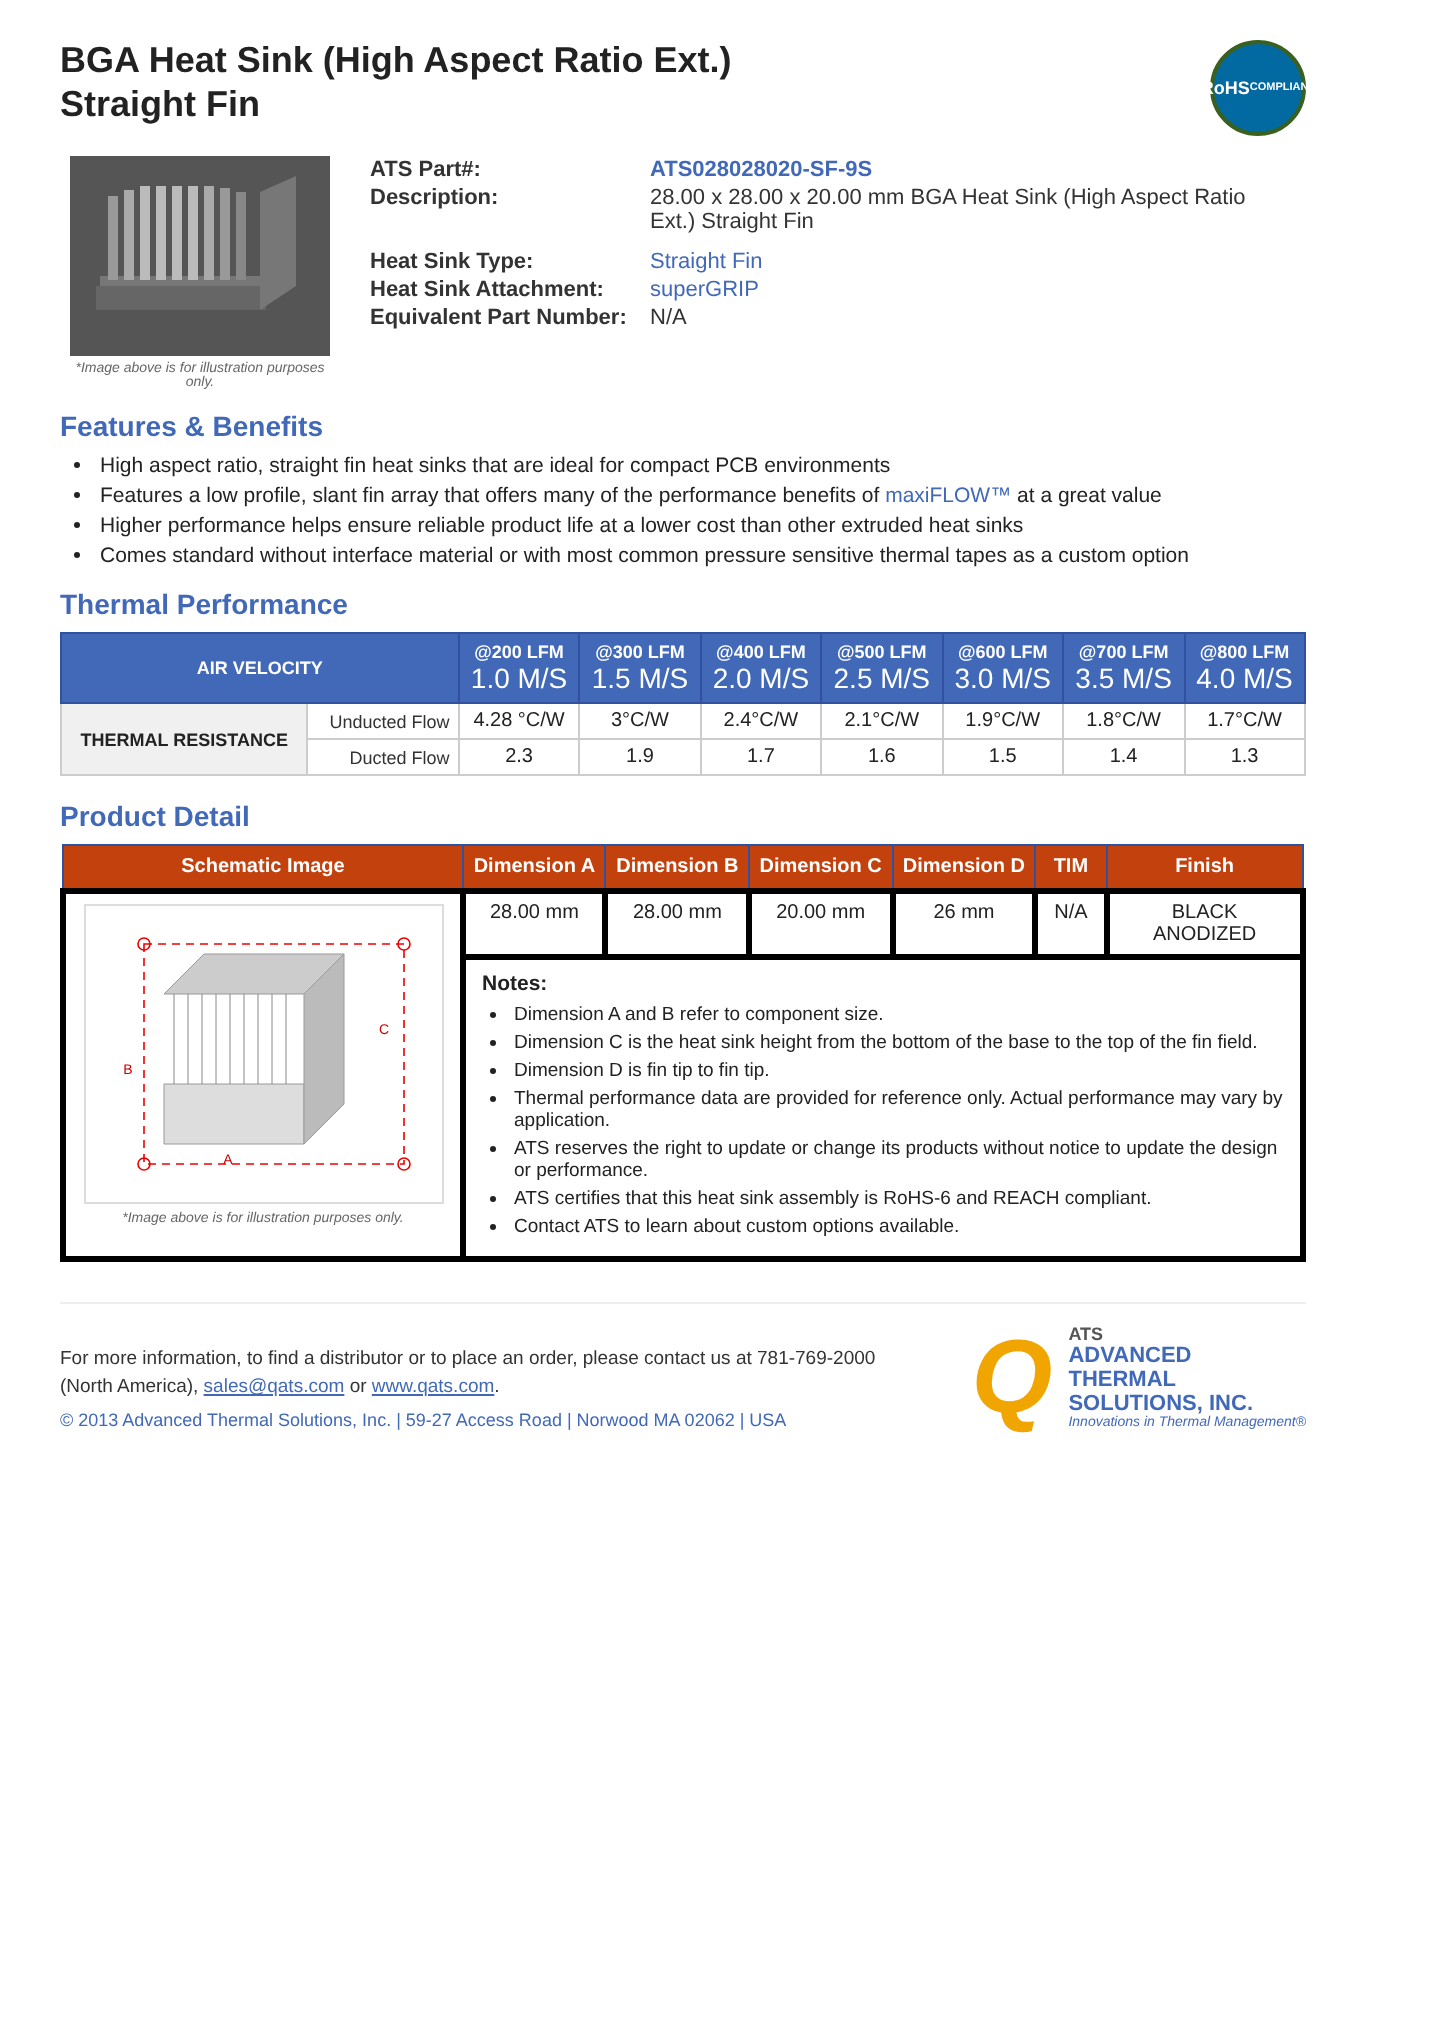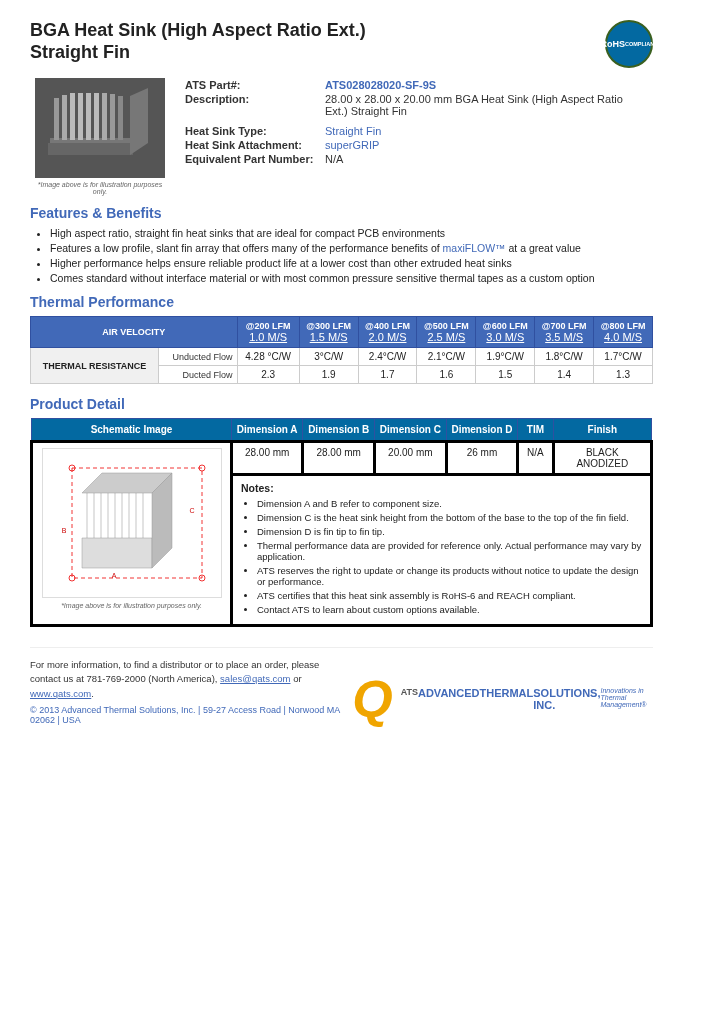--- a/index.html
+++ b/index.html
@@ -148,34 +148,33 @@
       color: #333;
     }
     .thermal-table td.section-label {
       font-weight: bold;
       font-size: 9px;
       text-align: center;
       vertical-align: middle;
       background: #f5f5f5;
     }
     .thermal-table .sub-header {
-      font-size: 11px;
+      font-size: 14px;
       font-weight: normal;
-      text-decoration: underline;
     }
 
     
     .detail-section-table {
       width: 100%;
       border-collapse: collapse;
       margin-bottom: 8px;
       font-size: 10px;
     }
     .detail-section-table th {
-      background: #0369a1;
+      background: #c2410c;
       color: #fff;
       text-align: center;
       padding: 5px 3px;
       font-size: 10px;
       border: 1px solid #3050a0;
     }
     .detail-section-table td {
       border: 3px solid #000000;
       padding: 4px 6px;
       vertical-align: top;
@@ -253,21 +252,21 @@
       align-items: center;
       gap: 8px;
     }
     .ats-logo-q {
       font-size: 52px;
       font-weight: bold;
       color: #f0a500;
       line-height: 1;
       font-style: italic;
     }
-    .ats-logo-text { display: flex; }
+    .ats-logo-text { display: flex; flex-direction: column; }
     .ats-name {
       font-size: 11px;
       font-weight: bold;
       color: #4169b8;
       line-height: 1.1;
     }
     .ats-tagline {
       font-size: 7px;
       color: #4169b8;
       font-style: italic;

